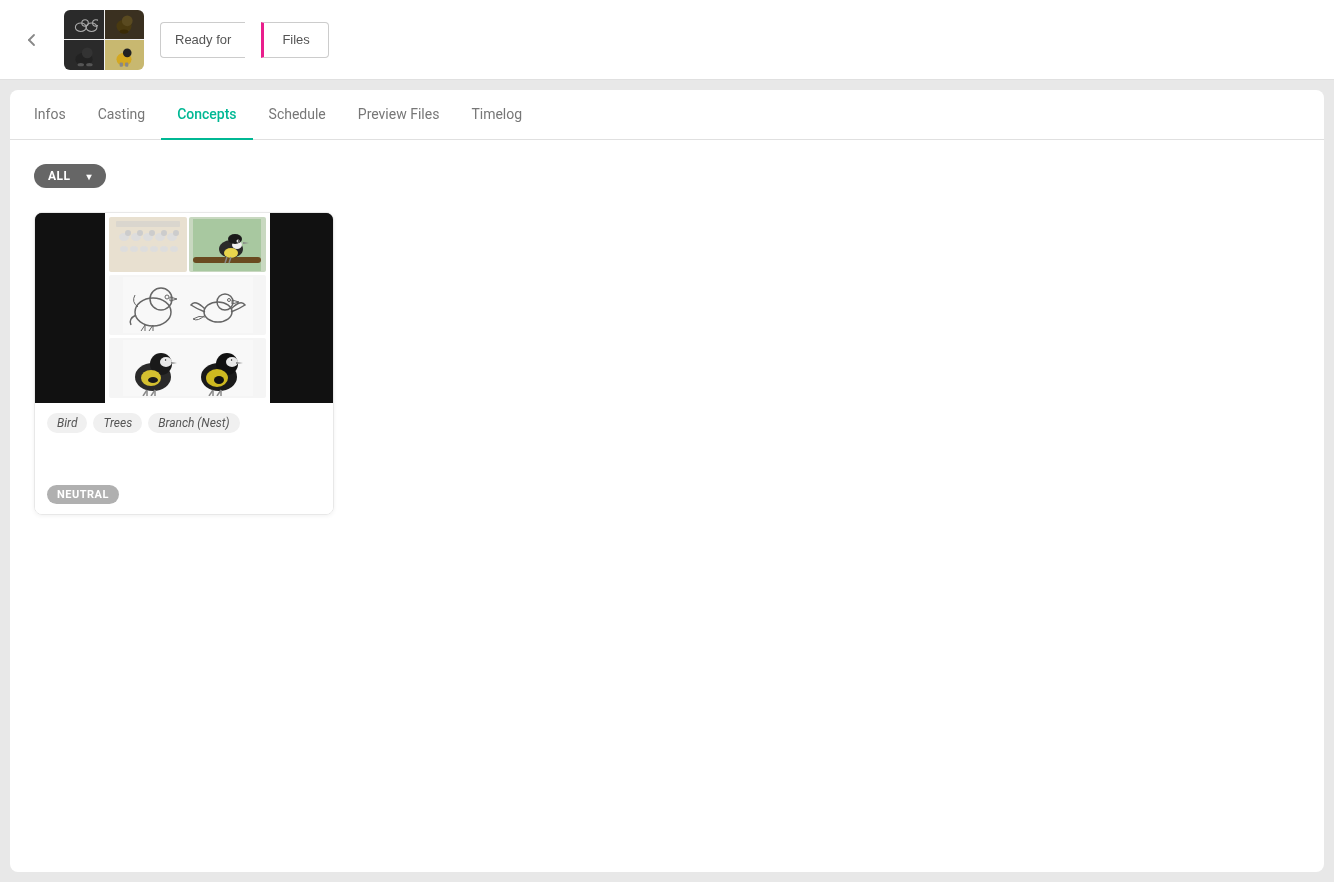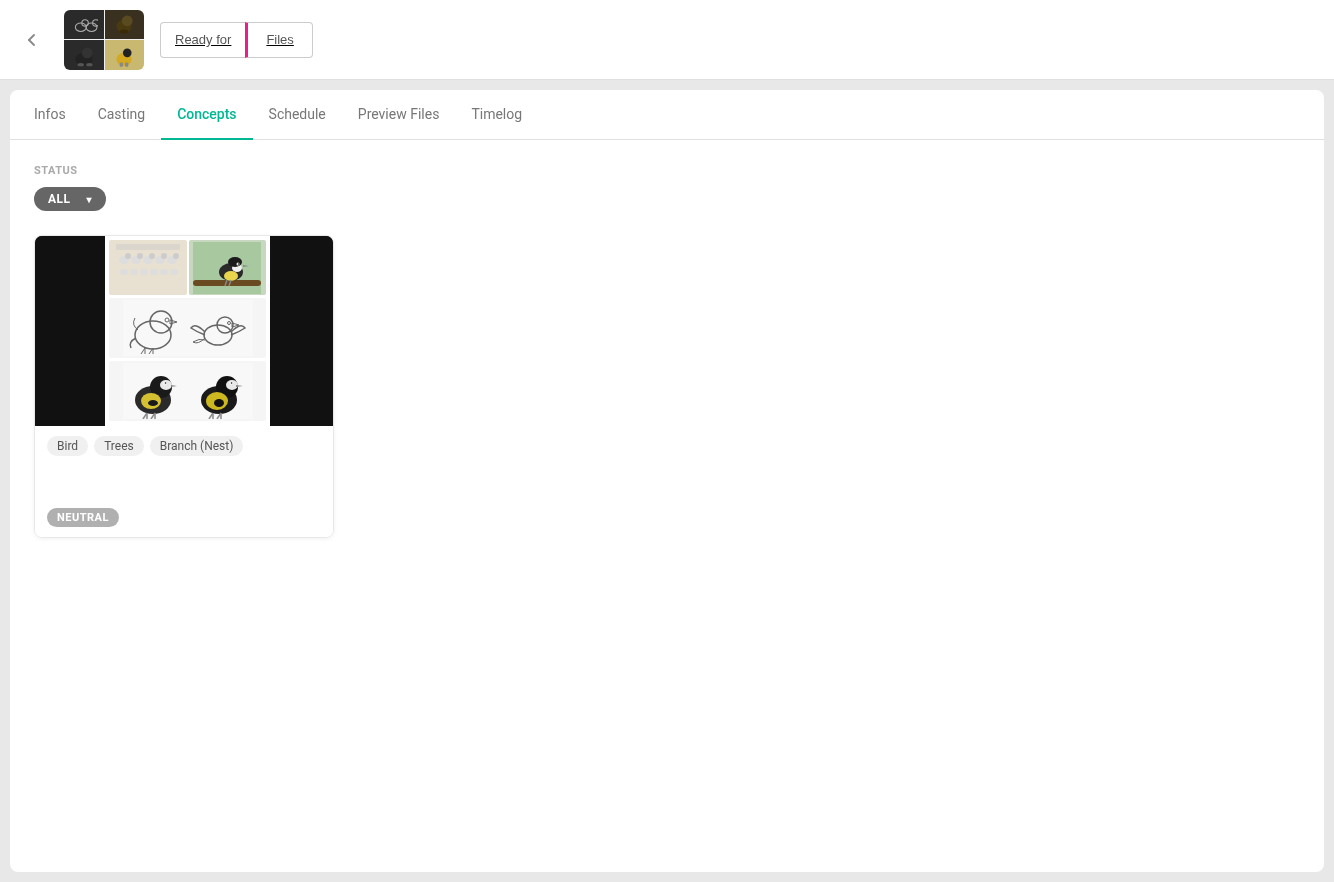--- a/index.html
+++ b/index.html
@@ -54,22 +54,21 @@
     .page-title {
       font-size: 22px;
       font-weight: 500;
       color: #555;
       flex: 1;
     }
 
     .header-right {
       display: flex;
       align-items: flex-end;
-      gap: 0;
-      text-decoration: underline;
+      gap: 16px;
     }
     .ready-for-btn {
       height: 36px;
       padding: 0 14px;
       border: 1px solid #ccc;
       border-right: none;
       border-radius: 4px 0 0 4px;
       background: #fff;
       cursor: pointer;
       font-size: 13px;
@@ -247,20 +246,21 @@
     .concept-card-footer {
       padding: 10px 12px;
       background: #fff;
     }
 
     .concept-tags {
       display: flex;
       gap: 6px;
       flex-wrap: wrap;
       margin-bottom: 8px;
+      font-style: italic;
     }
 
     .concept-tag {
       background: #f0f0f0;
       border-radius: 12px;
       padding: 3px 10px;
       font-size: 12px;
       color: #555;
     }
 
@@ -339,21 +339,20 @@
     <a class="tab">Infos</a>
     <a class="tab">Casting</a>
     <a class="tab active" style="color:#00b894; border-bottom:2px solid #00b894;">Concepts</a>
     <a class="tab">Schedule</a>
     <a class="tab">Preview Files</a>
     <a class="tab">Timelog</a>
   </nav>
 
   <div class="content-body">
 
-    <div class="status-label">STATUS</div>
 
     <div class="status-dropdown">
       <span>ALL</span>
       <span class="chevron">▾</span>
     </div>
 
     <div class="concepts-grid">
 
       <div class="concept-card">
 

